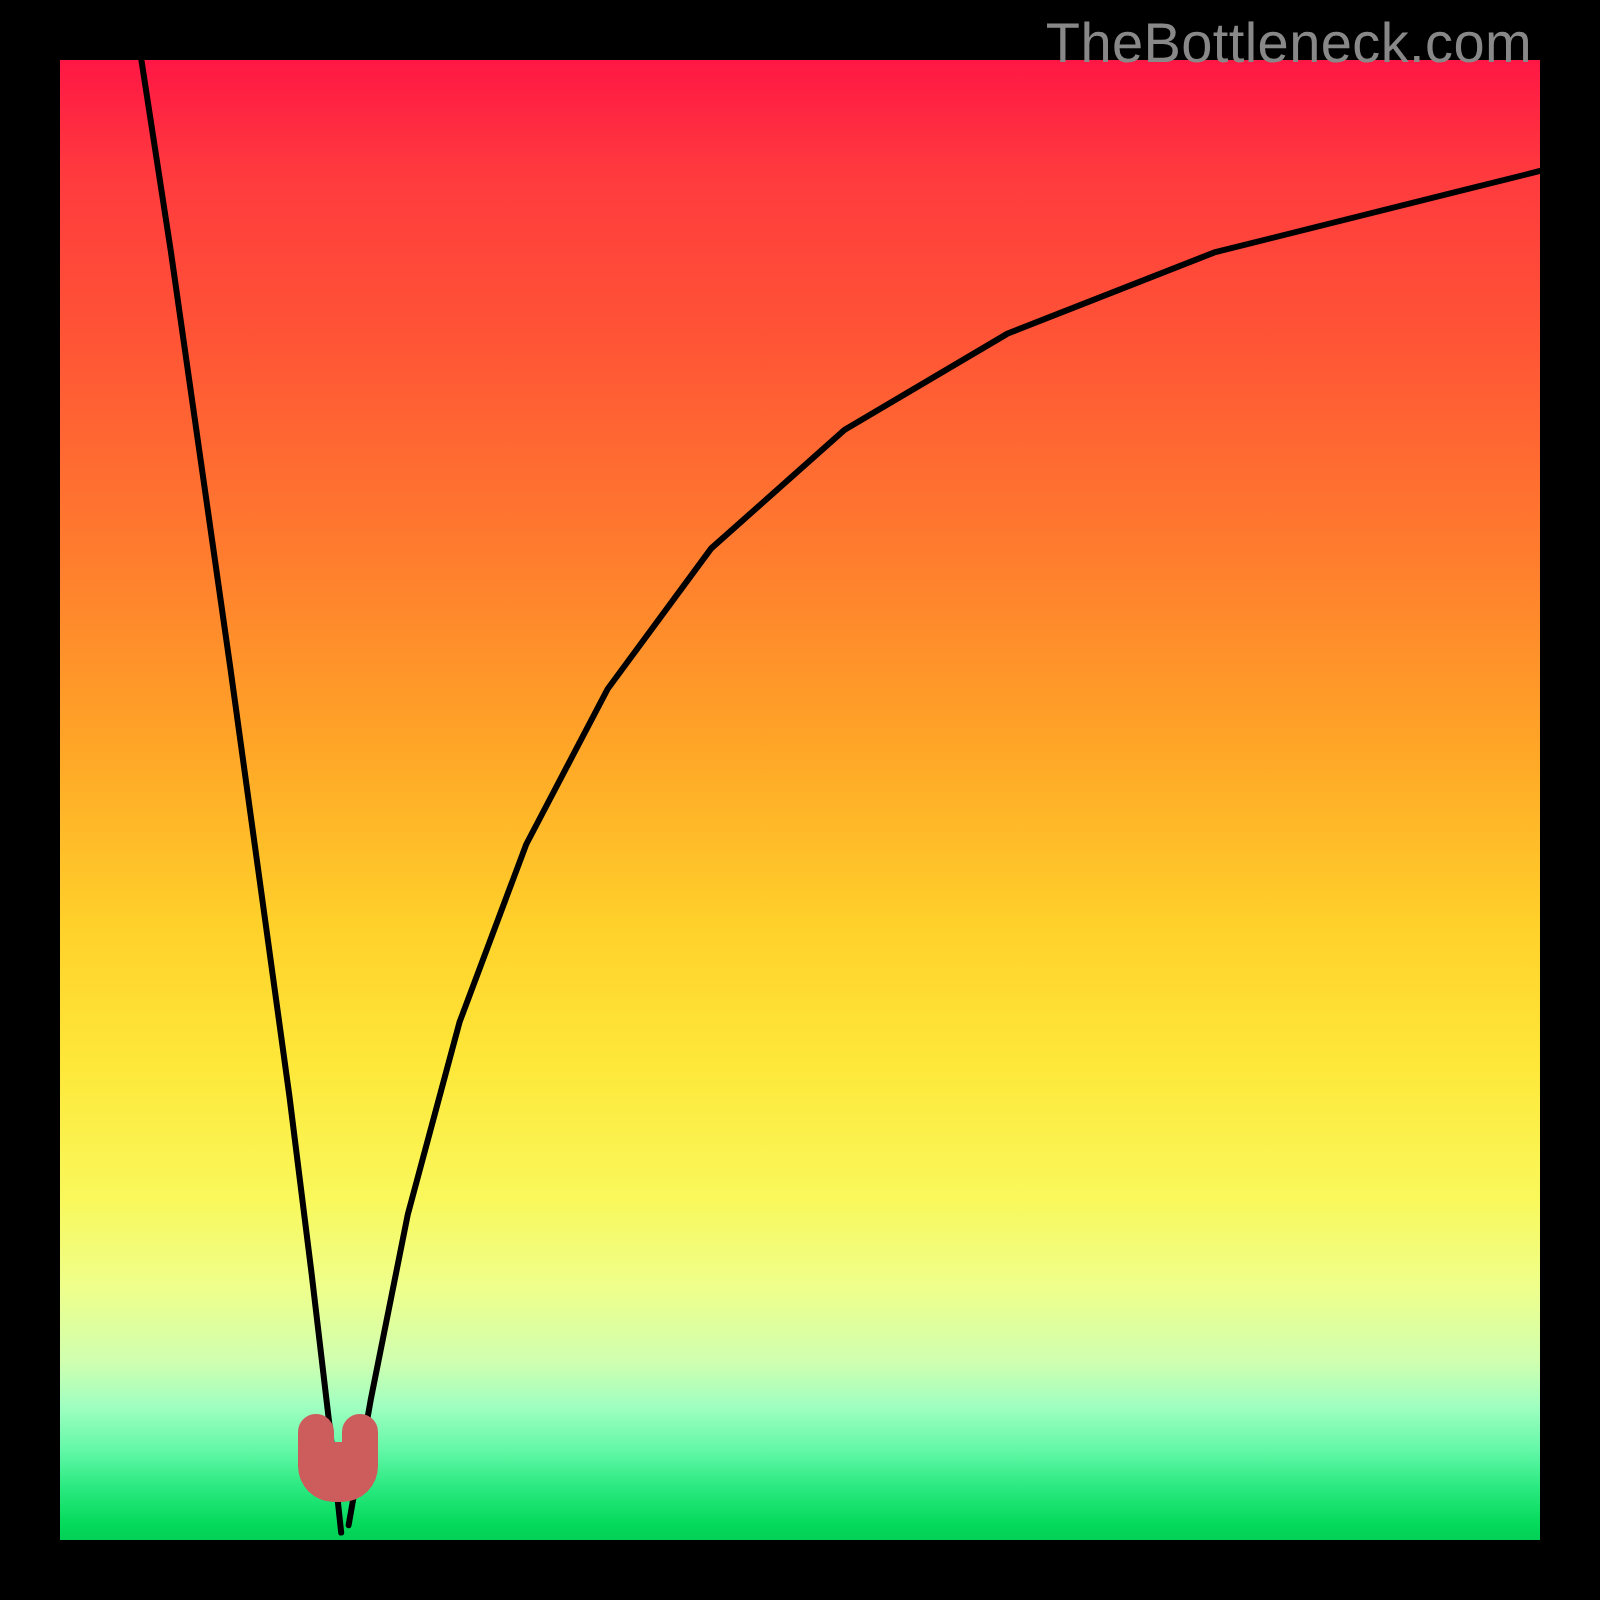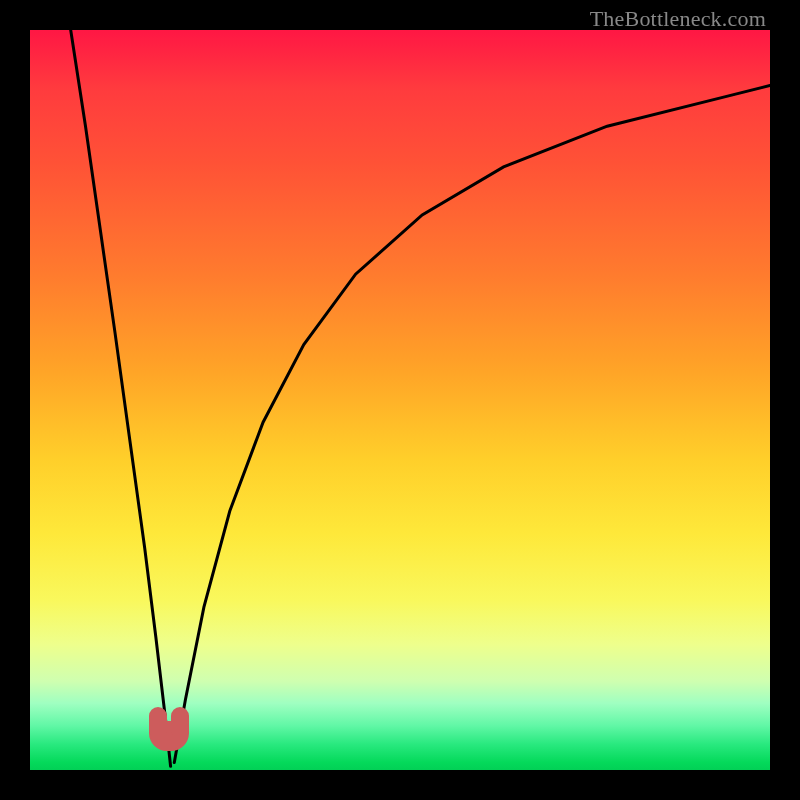--- a/index.html
+++ b/index.html
@@ -60,24 +60,23 @@
     background: #cd5c5c;
     border-radius: 10px 10px 4px 4px;
   }
   .marker::before { left: 0; }
   .marker::after  { right: 0; }
   .watermark {
     position: absolute;
     top: 6px;
     right: 34px;
     color: #888;
-    font-size: 22px;
+    font-size: 28px;
     letter-spacing: 0.2px;
     user-select: none;
-    font-family: Liberation Serif, serif;
   }
 </style>
 </head>
 <body>
 
 <div class="frame">
   <div class="gradient"></div>
 
   <svg class="curve" viewBox="0 0 740 740" preserveAspectRatio="none">
     <path d="M40.7,0.0 L55.5,96.2 L70.3,199.8 L85.1,303.4 L99.9,410.7 L114.7,518.0 L125.8,606.8 L135.4,688.2 L140.6,736.3" fill="none" stroke="#000" stroke-width="3" stroke-linecap="round"></path>

